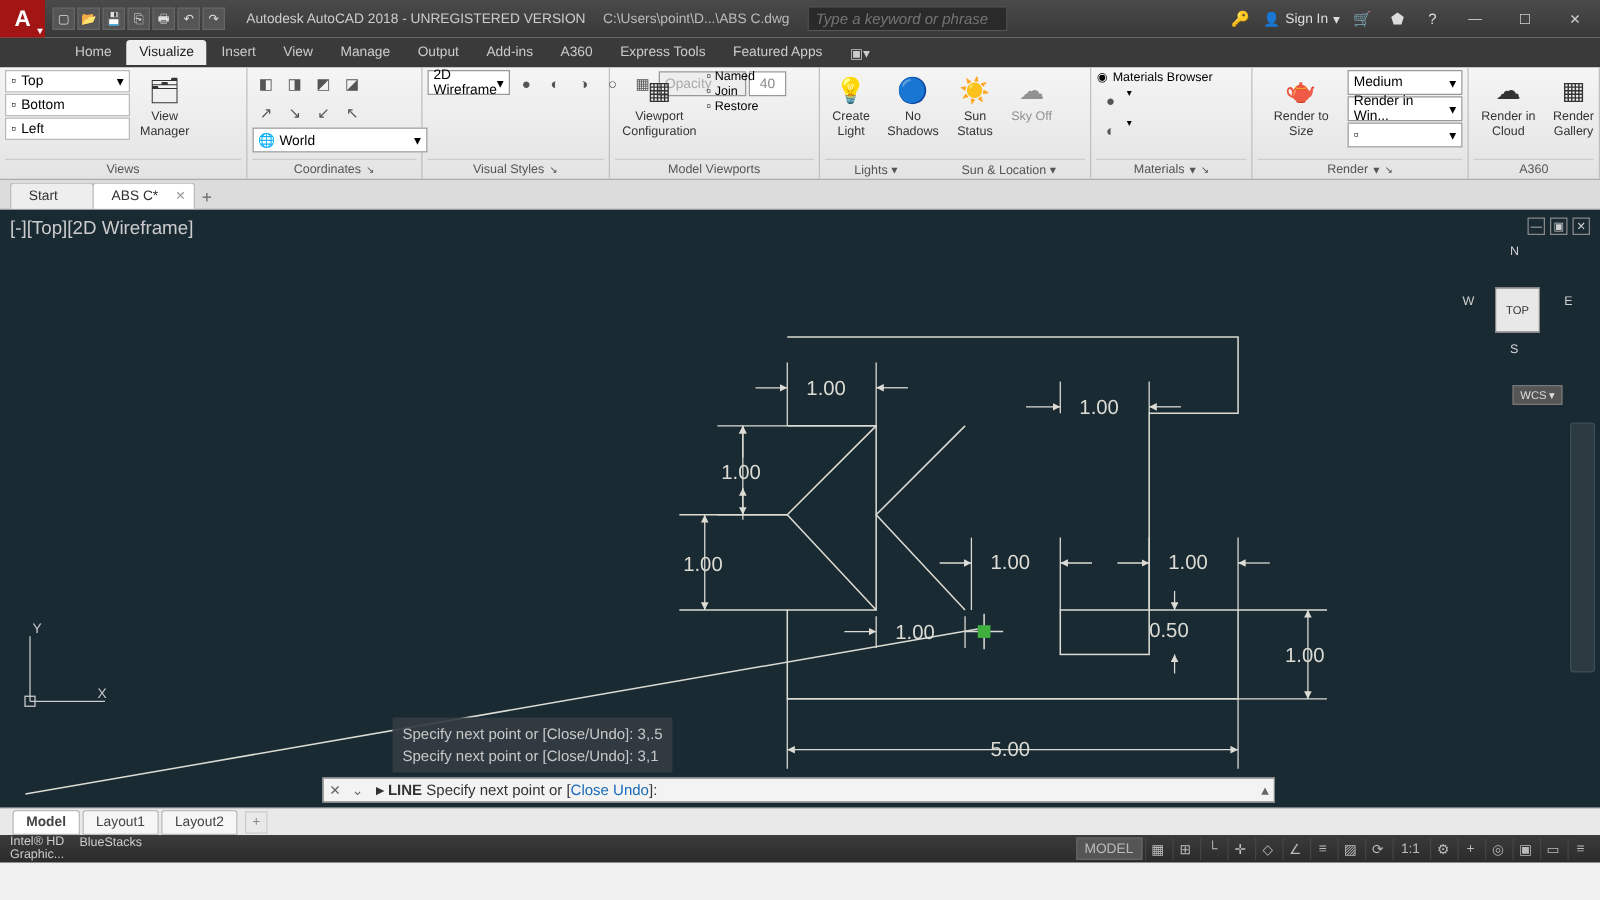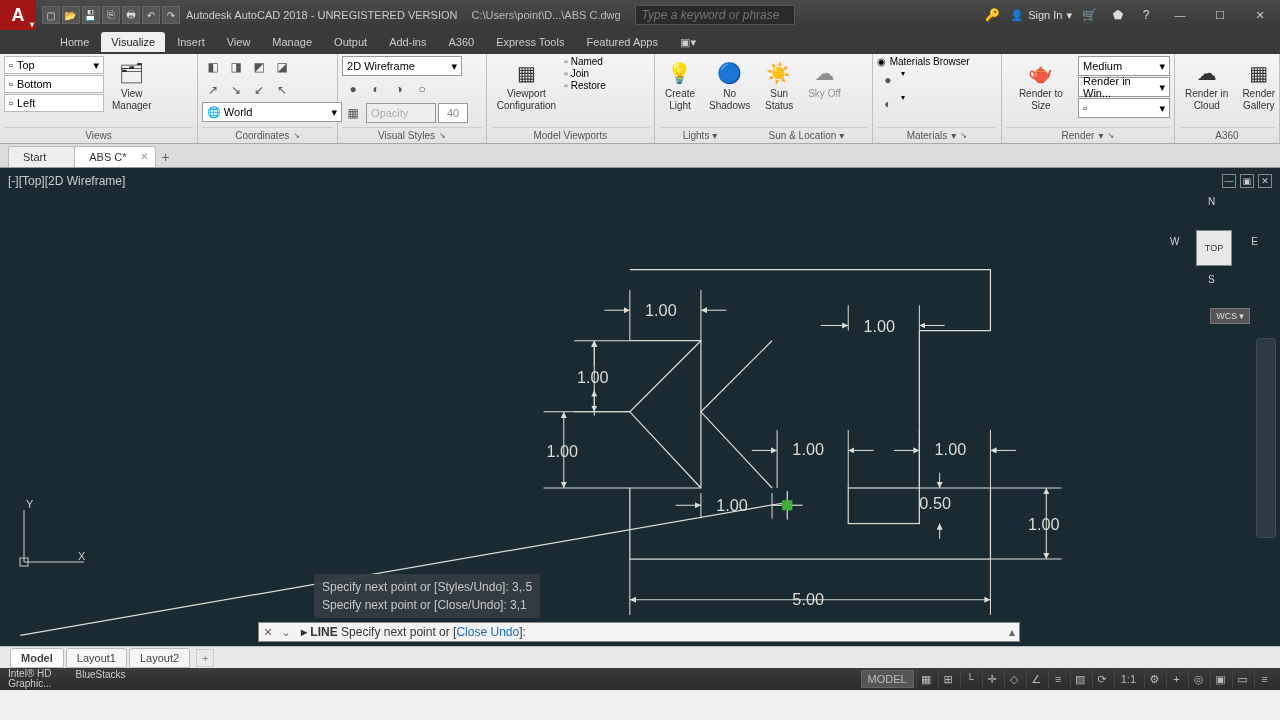--- a/index.html
+++ b/index.html
@@ -4,21 +4,21 @@
 <style>
 * { margin: 0; padding: 0; box-sizing: border-box; font-family: "Segoe UI", Arial, sans-serif; }
 body { width: 1280px; height: 720px; overflow: hidden; background: #f0f0f0; }
 
 
 .titlebar { height: 30px; background: linear-gradient(#4a4a4a, #383838); display: flex; align-items: center; color: #ccc; font-size: 11px; }
 .app-logo { width: 36px; height: 30px; background: #a31515; display: flex; align-items: center; justify-content: center; color: #fff; font-weight: bold; font-size: 18px; position: relative; }
 .app-logo::after { content: "▾"; font-size: 8px; position: absolute; bottom: 1px; right: 2px; }
 .qat { display: flex; gap: 2px; margin-left: 6px; }
 .qat-btn { width: 18px; height: 18px; background: #555; border: 1px solid #666; display: flex; align-items: center; justify-content: center; font-size: 10px; color: #ddd; }
-.title-text { margin-left: 6px; flex: 0 0 auto; }
+.title-text { margin-left: 17px; flex: 0 0 auto; }
 .title-path { margin-left: 14px; color: #bbb; }
 .search-box { margin-left: 14px; width: 160px; height: 20px; background: #2a2a2a; border: 1px solid #555; color: #888; font-style: italic; font-size: 12px; padding: 0 6px; }
 .title-right { margin-left: auto; display: flex; align-items: center; gap: 8px; padding-right: 4px; }
 .title-icon { width: 20px; height: 20px; display: flex; align-items: center; justify-content: center; color: #ddd; font-size: 12px; }
 .signin { color: #ddd; font-size: 11px; display: flex; align-items: center; gap: 4px; }
 .win-btn { width: 32px; height: 22px; display:flex; align-items:center; justify-content:center; color:#ccc; font-size:11px; }
 
 
 .ribbon-tabs { height: 24px; background: #3a3a3a; display: flex; align-items: center; padding-left: 50px; gap: 2px; }
 .rtab { padding: 4px 10px; color: #ccc; font-size: 11px; cursor: pointer; }
@@ -40,21 +40,21 @@
 
 
 .doctabs { height: 24px; background: #dcdcdc; display: flex; align-items: flex-end; padding-left: 8px; gap: 0; border-bottom: 1px solid #999; }
 .doctab { padding: 4px 28px 4px 14px; font-size: 11px; color: #333; background: #eee; border: 1px solid #bbb; border-bottom: none; border-radius: 3px 3px 0 0; position: relative; margin-right: -1px; }
 .doctab.active { background: #fff; }
 .doctab .close { position: absolute; right: 6px; top: 4px; font-size: 10px; color: #999; }
 .newtab { width: 22px; height: 20px; display:flex; align-items:center; justify-content:center; font-size:14px; color:#666; }
 
 
 .canvas-wrap { position: relative; height: 478px; background: #1a2a33; color: #d9dbd5; }
-.view-label { position: absolute; top: 6px; left: 8px; font-size: 12px; color: #ccc; }
+.view-label { position: absolute; top: 6px; left: 8px; font-size: 15px; color: #ccc; }
 .vc-controls { position: absolute; top: 6px; right: 8px; display:flex; gap:4px; }
 .vc-controls span { width:14px; height:14px; border:1px solid #888; font-size:9px; display:flex; align-items:center; justify-content:center; color:#ccc;}
 svg.drawing { position: absolute; inset: 0; }
 .viewcube { position: absolute; top: 28px; right: 26px; width: 80px; height: 110px; font-size: 10px; color:#d0d0d0; text-align:center;}
 .cube-face { position:absolute; left:22px; top:34px; width:36px; height:36px; background:#e8e8e8; border:1px solid #888; color:#333; display:flex; align-items:center; justify-content:center; font-size:9px;}
 .wcs-badge { position:absolute; right: 30px; top: 140px; width: 40px; height:16px; background:#555; border:1px solid #777; font-size:9px; color:#ddd; display:flex; align-items:center; justify-content:center; gap:2px;}
 .navbar-right { position:absolute; right:4px; top:170px; width:20px; height:200px; background:#2c3a42; border:1px solid #3d4d55; border-radius:3px;}
 
 
 .ucs { position:absolute; left:14px; bottom:72px; font-size:11px; color:#ccc; }
@@ -70,21 +70,21 @@
 .cmdline .up { width:14px; text-align:center; color:#666; }
 
 
 .layouttabs { height: 22px; background:#e9e9e9; border-top:1px solid #bbb; display:flex; align-items:center; padding-left:10px; gap:2px; font-size:11px;}
 .lt { padding:3px 10px; border:1px solid #bbb; background:#f6f6f6; border-radius:3px 3px 0 0; color:#444;}
 .lt.active { background:#fff; font-weight:bold; }
 .lt-add { width:18px; height:18px; display:flex; align-items:center; justify-content:center; color:#888; border:1px solid #ccc; margin-left:4px;}
 
 
 .statusbar { height: 22px; background: linear-gradient(#3b3b3b,#2b2b2b); display:flex; align-items:center; color:#ccc; font-size:10px; }
-.status-left { display:flex; gap:24px; padding-left:8px;text-align:right; }
+.status-left { display:flex; gap:12px; padding-left:8px; }
 .status-right { margin-left:auto; display:flex; align-items:center; gap:2px; padding-right:6px;}
 .sbtn { width:20px; height:18px; border-left:1px solid #444; display:flex; align-items:center; justify-content:center; font-size:11px; color:#bbb;}
 .sbtn.wide { width:auto; padding:0 6px; }
 .model-badge { background:#555; padding:2px 8px; border:1px solid #666; }
 
 text.dim { font-family: Arial; font-size: 16px; fill: #dcdcd4; }
 line.th, polyline.th, rect.th { stroke:#dcdcd4; stroke-width:1.2; fill:none; }
 line.arr { stroke:#dcdcd4; stroke-width:1; }
 </style>
 </head>
@@ -176,21 +176,21 @@
           <span>▾</span>
         </div>
     </div>
     <div class="panel-label">
         <span>Coordinates</span>
         <span class="arrow">↘</span>
       </div>
   </div>
 
   <div class="panel" style="width:150px">
-    <div class="panel-body" style="flex-direction:column; gap:2px">
+    <div class="panel-body" style="gap:2px">
       <div class="selbox combo">
           <span>2D Wireframe</span>
           <span>▾</span>
         </div>
       <div style="display:flex; gap:1px">
           <div class="smbtn">●</div>
           <div class="smbtn">◐</div>
           <div class="smbtn">◑</div>
           <div class="smbtn">○</div>
         </div>
@@ -413,21 +413,21 @@
     <svg width="80" height="70">
         <line x1="10" y1="60" x2="10" y2="8" stroke="#ccc"></line>
         <line x1="10" y1="60" x2="70" y2="60" stroke="#ccc"></line>
         <rect x="6" y="56" width="8" height="8" fill="none" stroke="#ccc"></rect>
       </svg>
     <span style="position:absolute; left:12px; top:-4px">Y</span>
     <span style="position:absolute; left:64px; top:48px">X</span>
   </div>
 
   <div class="cmdhist">
-    <div>Specify next point or [Styles/Undo]: 3,.5</div>
+    <div>Specify next point or [Close/Undo]: 3,.5</div>
     <div>Specify next point or [Close/Undo]: 3,1</div>
   </div>
 
   <div class="cmdline">
     <div class="cl-btn">✕</div>
     <div class="cl-btn">⌄</div>
     <div class="cl-text"><b>▸ <span>LINE</span></b> <span>Specify next point or [</span><span class="opt">Close</span> <span class="opt">Undo</span><span>]:</span></div>
     <div class="up">▴</div>
   </div>
 </div>

